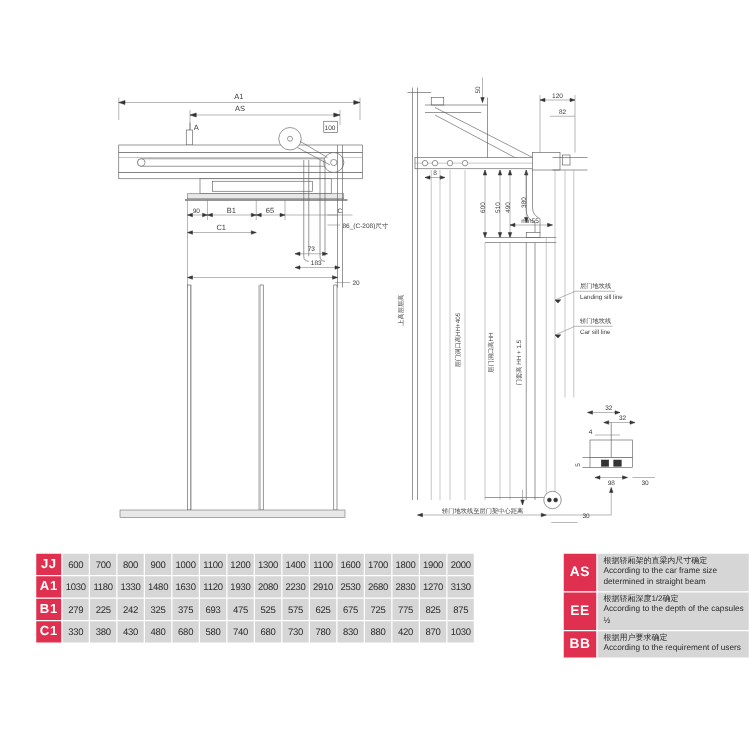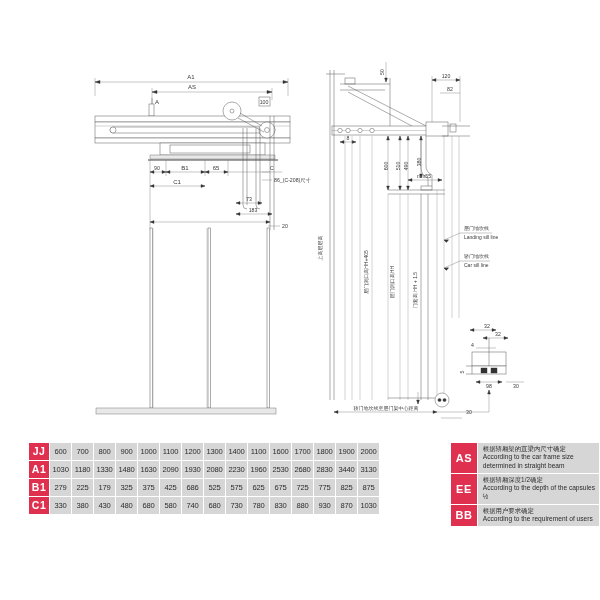--- a/index.html
+++ b/index.html
@@ -465,40 +465,40 @@
           <td>1900</td>
           <td>2000</td>
         </tr>
         <tr>
           <td class="rowhead">A1</td>
           <td>1030</td>
           <td>1180</td>
           <td>1330</td>
           <td>1480</td>
           <td>1630</td>
-          <td>2090</td>
+          <td>1120</td>
           <td>1930</td>
           <td>2080</td>
           <td>2230</td>
-          <td>1960</td>
+          <td>2910</td>
           <td>2530</td>
           <td>2680</td>
           <td>2830</td>
-          <td>3440</td>
+          <td>1270</td>
           <td>3130</td>
         </tr>
         <tr>
           <td class="rowhead">B1</td>
           <td>279</td>
           <td>225</td>
-          <td>179</td>
+          <td>242</td>
           <td>325</td>
           <td>375</td>
-          <td>425</td>
-          <td>686</td>
+          <td>693</td>
+          <td>475</td>
           <td>525</td>
           <td>575</td>
           <td>625</td>
           <td>675</td>
           <td>725</td>
           <td>775</td>
           <td>825</td>
           <td>875</td>
         </tr>
         <tr>
@@ -508,21 +508,21 @@
           <td>430</td>
           <td>480</td>
           <td>680</td>
           <td>580</td>
           <td>740</td>
           <td>680</td>
           <td>730</td>
           <td>780</td>
           <td>830</td>
           <td>880</td>
-          <td>930</td>
+          <td>420</td>
           <td>870</td>
           <td>1030</td>
         </tr>
       </tbody>
     </table>
 
     <table class="legend-table">
       <tbody>
         <tr>
           <td class="code">AS</td>

